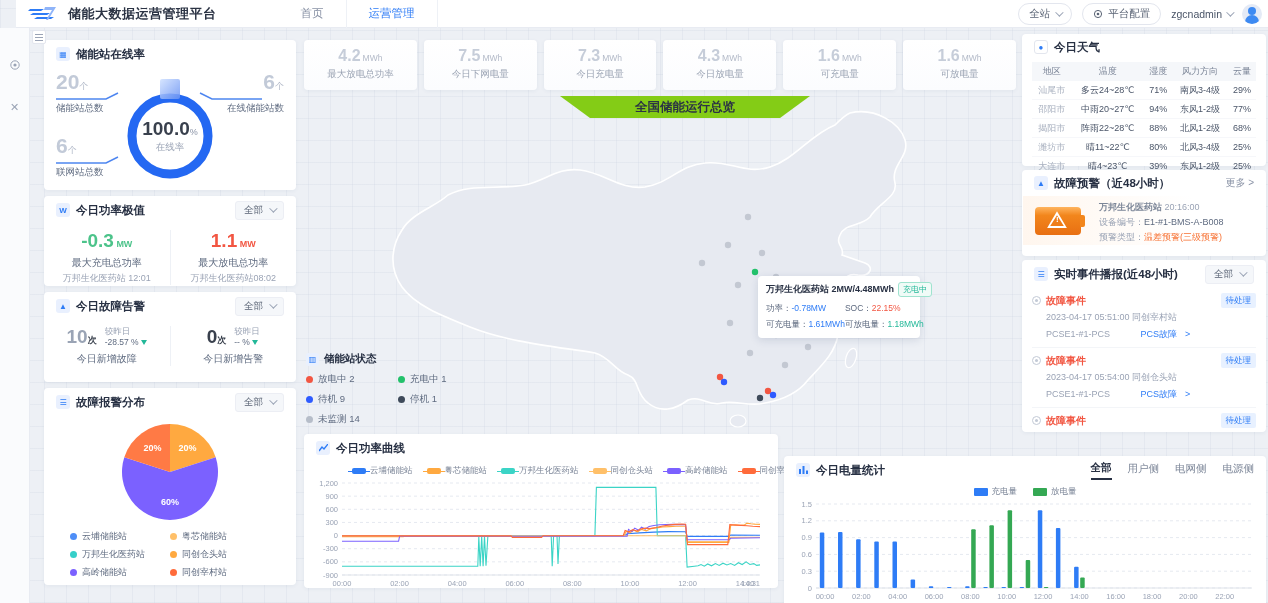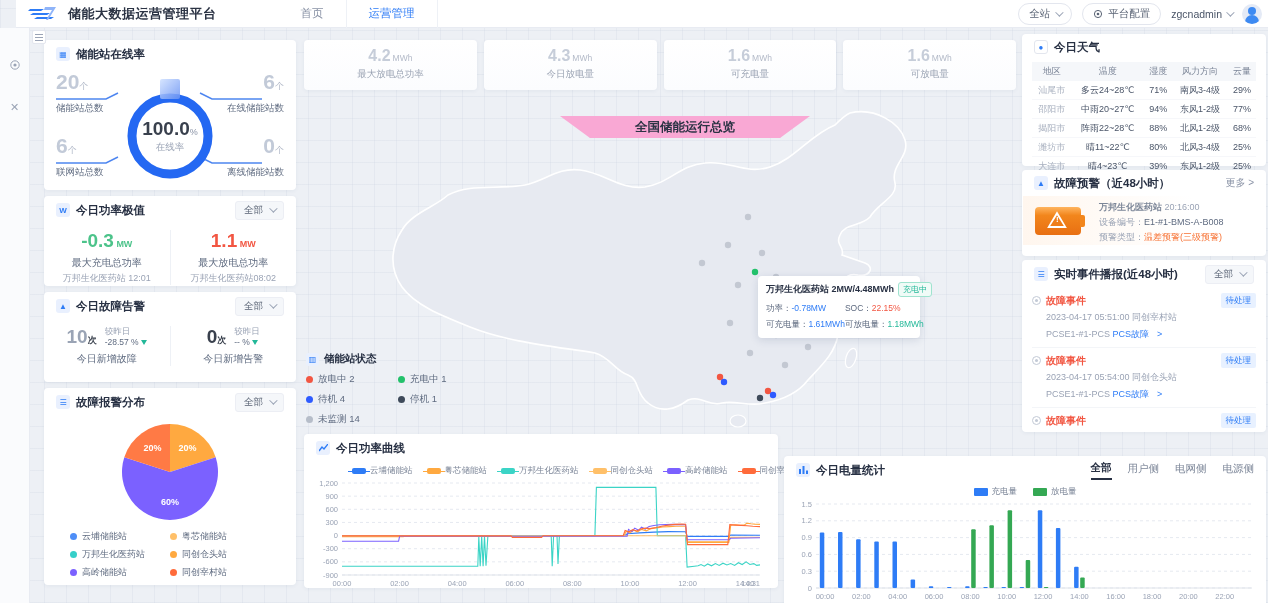--- a/index.html
+++ b/index.html
@@ -92,23 +92,23 @@
 
   
   .kpi-row { position:absolute; left:304px; top:40px; width:712px; display:flex; gap:7px; z-index:10; }
   .kpi { flex:1; background:linear-gradient(180deg,#ffffff, #fbfcfe); border-radius:4px; height:50px;
     box-shadow:0 1px 4px rgba(40,60,110,.06); text-align:center; padding-top:7px; }
   .kpi .v { font-size:16px; font-weight:bold; color:#c6cdd9; }
   .kpi .v small { font-size:8.5px; color:#b3bac8; font-weight:normal; margin-left:2px; }
   .kpi .l { font-size:9.5px; color:#9aa3b3; margin-top:3px; }
 
   
-  .map-banner { position:absolute; left:560px; top:96px; width:250px; height:22px; background:#f9a8d4;
+  .map-banner { position:absolute; left:560px; top:96px; width:250px; height:22px; background:#84cc16;
     clip-path:polygon(0 0,100% 0,88% 100%,12% 100%); display:flex; align-items:center; justify-content:center;
-    font-size:12.5px; font-weight:bold; z-index:12; box-shadow:0 2px 5px rgba(40,60,110,.08);margin-top:20px; }
+    font-size:12.5px; font-weight:bold; z-index:12; box-shadow:0 2px 5px rgba(40,60,110,.08); }
   .map-svg { position:absolute; left:330px; top:95px; z-index:5; }
 
   .status-panel { position:absolute; left:306px; top:352px; width:200px; z-index:11; }
   .status-title { display:flex; align-items:center; gap:5px; font-size:10.5px; font-weight:bold; color:#273043; }
   .status-grid { margin-top:7px; display:grid; grid-template-columns:92px 92px; row-gap:7px; }
   .st-item { display:flex; align-items:center; gap:5px; font-size:9.5px; color:#5f6b80; }
   .st-item .dot { width:7px; height:7px; border-radius:50%; }
 
   .map-tip { position:absolute; left:758px; top:276px; width:162px; background:#fff; border-radius:4px;
     box-shadow:0 2px 8px rgba(40,60,110,.15); z-index:13; padding:6px 8px 7px; }
@@ -146,21 +146,21 @@
 
   
   .ev-list { padding:0 10px; }
   .ev-item { padding:5px 0 6px; border-bottom:1px solid #f3f5f8; }
   .ev-top { display:flex; align-items:center; }
   .ev-ic { width:9px; height:9px; border:1.5px solid #c3cad6; border-radius:50%; position:relative; margin-right:5px; flex:none;}
   .ev-ic::after { content:""; position:absolute; left:1.5px; top:1.5px; width:3px; height:3px; border-radius:50%; background:#c3cad6; }
   .ev-title { font-size:10px; font-weight:bold; color:#f25642; }
   .ev-badge { margin-left:auto; font-size:8.5px; color:#2e7cf6; background:#e8f1ff; border-radius:2px; padding:1.5px 5px; cursor:pointer; }
   .ev-meta { font-size:9px; color:#9aa3b5; margin:3px 0 0 14px; line-height:1.5; white-space:nowrap; }
-  .ev-meta .tag { color:#2e7cf6; cursor:pointer; }
+  .ev-meta .tag { color:#2e7cf6; cursor:pointer;margin-left:28px; }
   .ev-meta .arr { color:#2e7cf6; margin-left:8px; cursor:pointer; }
 
   
   .legend-row { display:flex; gap:14px; padding-left:48px; margin-top:3px; flex-wrap:nowrap; }
   .lg-item { display:flex; align-items:center; gap:4px; font-size:8.5px; color:#7c8698; white-space:nowrap; }
   .lg-mark { width:14px; height:6px; border-radius:2px; position:relative; }
   .lg-mark::before { content:""; position:absolute; left:-4px; top:2.5px; width:22px; height:1px; background:inherit; }
   .bar-tabs { display:flex; gap:16px; margin-left:auto; align-items:center; }
   .btab { font-size:10.5px; color:#7c8698; cursor:pointer; padding-bottom:3px; }
   .btab.active { color:#273043; font-weight:bold; border-bottom:2px solid #273043; }
@@ -240,27 +240,20 @@
           <polyline points="64,7 14,7 2,1" fill="none" stroke="#4e86f0" stroke-width="1.5"></polyline>
         </svg>
         <div class="lbl">在线储能站数</div>
       </div>
       <div class="stat" style="top: 66px; left: 12px;">
         <div class="num"><span>6</span><small>个</small></div>
         <svg class="uline" width="64" height="8">
           <polyline points="0,7 50,7 62,1" fill="none" stroke="#4e86f0" stroke-width="1.5"></polyline>
         </svg>
         <div class="lbl">联网站总数</div>
-      </div>
-      <div class="stat right" style="top: 66px; right: 12px;">
-        <div class="num"><span>0</span><small>个</small></div>
-        <svg class="uline" width="64" height="8">
-          <polyline points="64,7 14,7 2,1" fill="none" stroke="#4e86f0" stroke-width="1.5"></polyline>
-        </svg>
-        <div class="lbl">离线储能站数</div>
       </div>
     </div>
   <div class="donut-wrap">
     <div class="donut-deco"></div>
     <svg width="110" height="110" viewBox="0 0 110 110">
       <circle cx="55" cy="55" r="42" fill="#fff" stroke="#eef1f7" stroke-width="1"></circle>
       <circle id="donut-ring" cx="55" cy="55" r="38" fill="none" stroke="#2468f2" stroke-width="9"></circle>
       <circle cx="55" cy="55" r="30" fill="#fff"></circle>
     </svg>
     <div class="donut-core">
@@ -369,20 +362,28 @@
         <span class="dot" style="background: rgb(255, 107, 59);"></span>
         <span>同创宰村站</span>
       </div>
     </div>
 </div>
 
 <div class="kpi-row" id="kpi-row">
     <div class="kpi">
       <div class="v"><span>4.2</span><small>MWh</small></div>
       <div class="l">最大放电总功率</div>
+    </div>
+    <div class="kpi">
+      <div class="v"><span>7.5</span><small>MWh</small></div>
+      <div class="l">今日下网电量</div>
+    </div>
+    <div class="kpi">
+      <div class="v"><span>7.3</span><small>MWh</small></div>
+      <div class="l">今日充电量</div>
     </div>
     <div class="kpi">
       <div class="v"><span>4.3</span><small>MWh</small></div>
       <div class="l">今日放电量</div>
     </div>
     <div class="kpi">
       <div class="v"><span>1.6</span><small>MWh</small></div>
       <div class="l">可充电量</div>
     </div>
     <div class="kpi">
@@ -429,21 +430,21 @@
       <div class="st-item">
         <span class="dot" style="background: rgb(242, 86, 66);"></span>
         <span>放电中  2</span>
       </div>
       <div class="st-item">
         <span class="dot" style="background: rgb(35, 193, 107);"></span>
         <span>充电中  1</span>
       </div>
       <div class="st-item">
         <span class="dot" style="background: rgb(46, 91, 255);"></span>
-        <span>待机  4</span>
+        <span>待机  9</span>
       </div>
       <div class="st-item">
         <span class="dot" style="background: rgb(62, 74, 90);"></span>
         <span>停机  1</span>
       </div>
       <div class="st-item">
         <span class="dot" style="background: rgb(182, 189, 201);"></span>
         <span>未监测  14</span>
       </div>
     </div>

